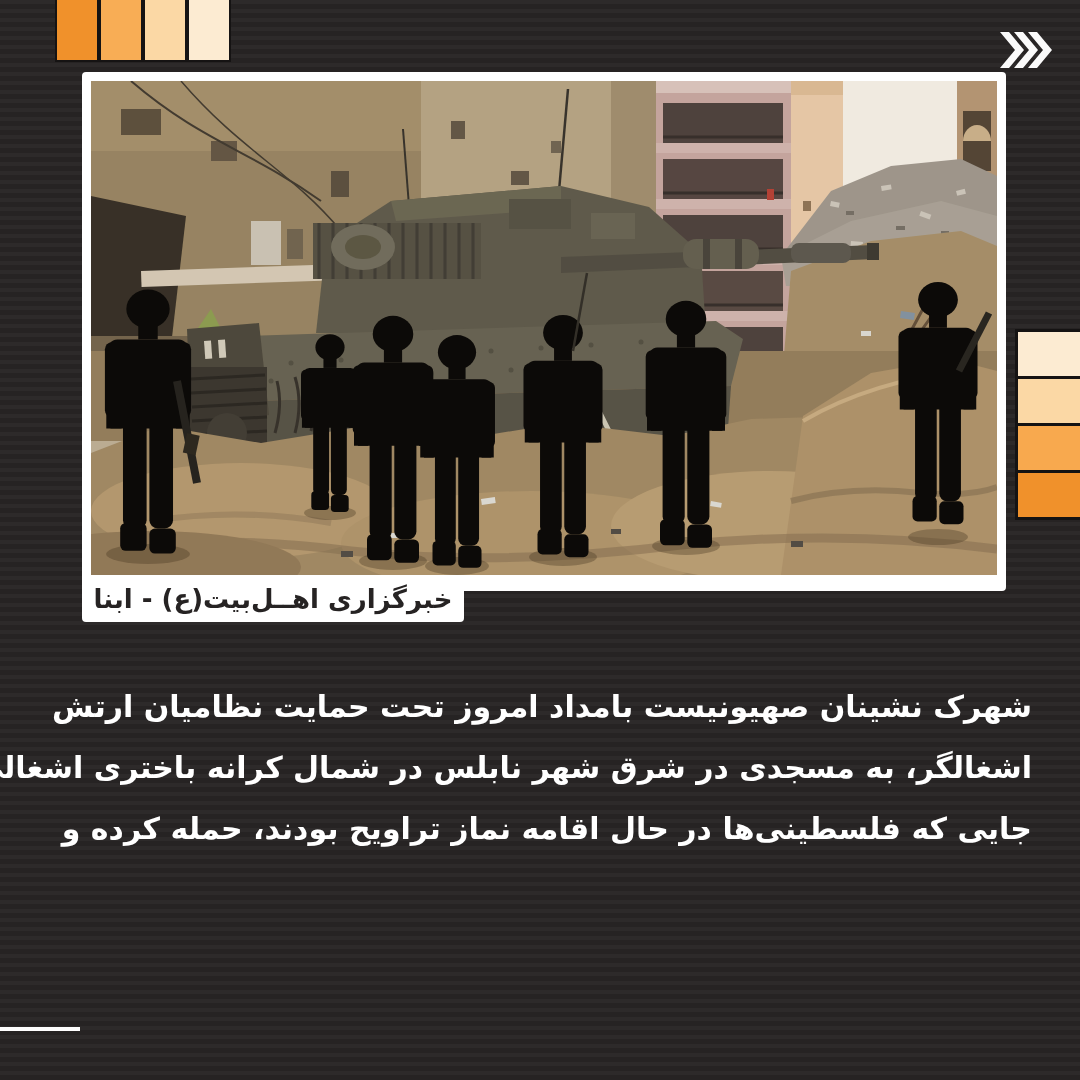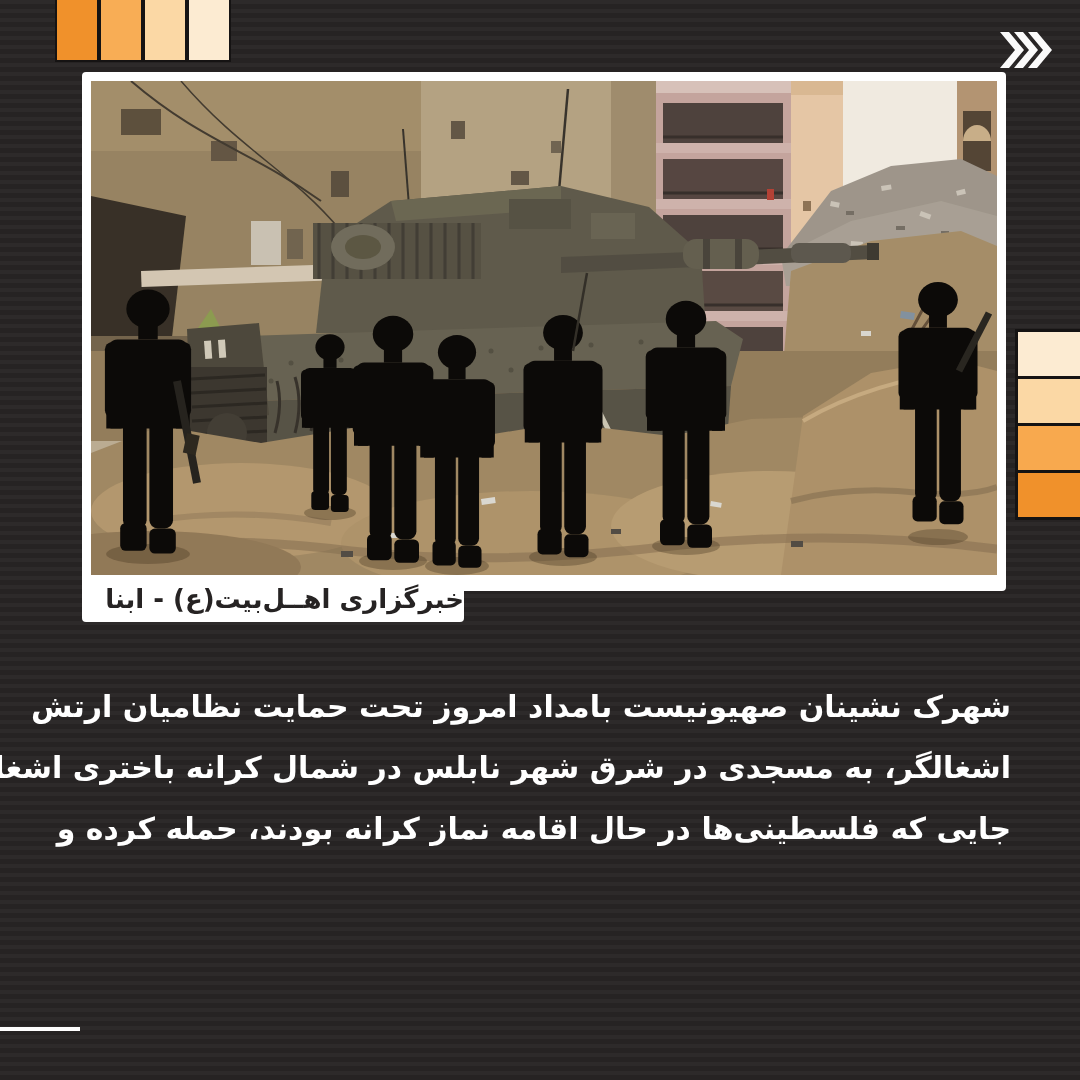--- a/index.html
+++ b/index.html
@@ -19,24 +19,24 @@
   .chevrons{position:absolute;left:1000px;top:31px;width:52px;height:38px;color:#fafafa;}
   
   .side-palette{position:absolute;left:1015px;top:329px;width:65px;background:#151313;
     display:flex;flex-direction:column;gap:3px;padding:3px 0 3px 3px;}
   .side-palette .swatch{height:44px;}
   
   .photo-frame{position:absolute;left:82px;top:72px;width:924px;height:519px;
     background:#ffffff;border-radius:4px;}
   .photo{position:absolute;left:91px;top:81px;width:906px;height:494px;overflow:hidden;background:#b9ab92;}
   .caption-box{position:absolute;left:82px;top:575px;width:382px;height:47px;background:#ffffff;
-    border-radius:0 0 4px 4px;display:flex;align-items:center;justify-content:flex-end;}
+    border-radius:0 0 4px 4px;display:flex;align-items:center;justify-content:center;}
   .caption-box .caption{direction:rtl;font-weight:bold;font-size:26px;color:#262323;white-space:nowrap;}
   
-  .article{position:absolute;left:61px;top:676px;width:950px;direction:rtl;color:#ffffff;}
+  .article{position:absolute;left:82px;top:676px;width:950px;direction:rtl;color:#ffffff;}
   .article .line{font-weight:bold;font-size:30px;line-height:61px;white-space:nowrap;
     text-align:justify;text-align-last:justify;}
   .article .line.last{text-align-last:right;}
   
   .footer-divider{position:absolute;left:0;top:1027px;width:80px;height:4px;background:#ffffff;}
   .footer-url{position:absolute;left:88px;top:1011px;color:#f7f7f7;
     font-family:"Liberation Sans",sans-serif;font-size:29px;font-weight:bold;letter-spacing:2px;}
 </style>
 </head>
 <body>
@@ -323,21 +323,21 @@
   <div class="side-palette">
     <div class="swatch" style="background: rgb(252, 235, 210);"></div>
     <div class="swatch" style="background: rgb(251, 216, 165);"></div>
     <div class="swatch" style="background: rgb(248, 169, 78);"></div>
     <div class="swatch" style="background: rgb(240, 145, 43);"></div>
   </div>
 
   <div class="article" dir="rtl">
     <div class="line">شهرک نشینان صهیونیست بامداد امروز تحت حمایت نظامیان ارتش</div>
     <div class="line">اشغالگر، به مسجدی در شرق شهر نابلس در شمال کرانه باختری اشغالی و</div>
-    <div class="line">جایی که فلسطینی‌ها در حال اقامه نماز کرانه بودند، حمله کرده و</div>
+    <div class="line">جایی که فلسطینی‌ها در حال اقامه نماز تراویح بودند، حمله کرده و</div>
   </div>
 
   <div class="footer-divider"></div>
 
 </div>
 
 <style>
 </style>
 
 </body></html>

